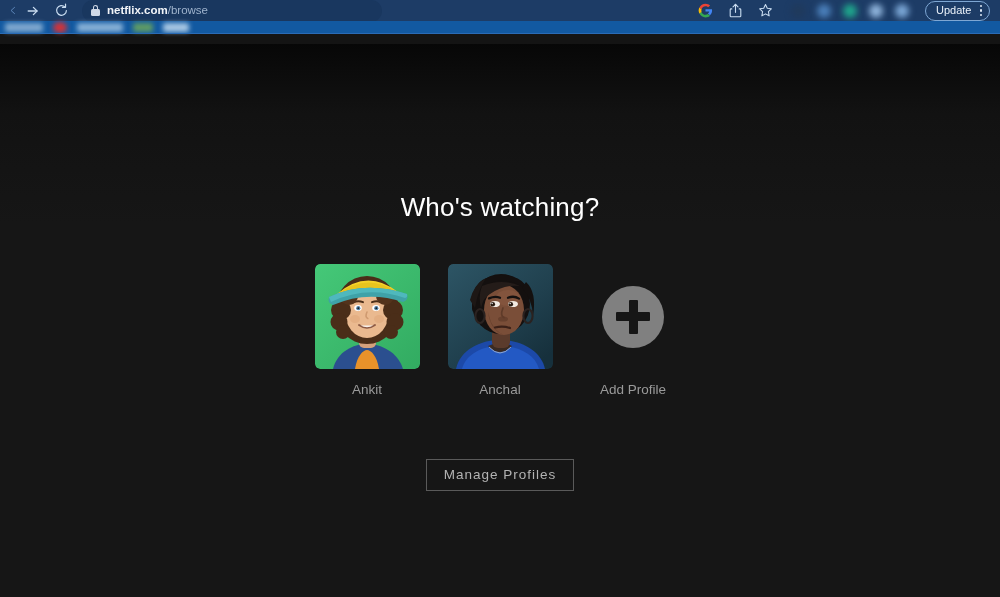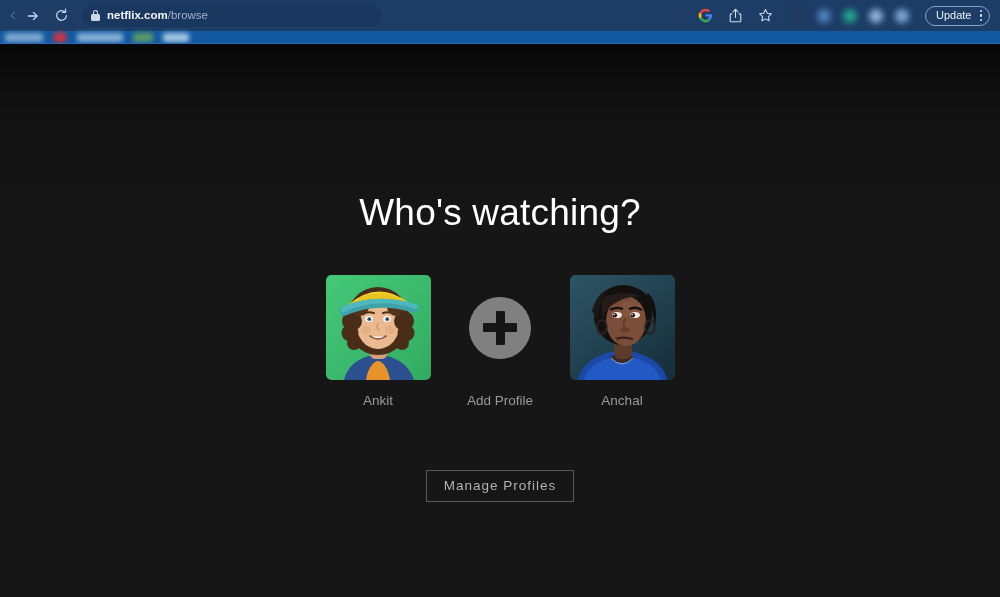--- a/index.html
+++ b/index.html
@@ -5,21 +5,21 @@
   * { margin:0; padding:0; box-sizing:border-box; }
   html,body { width:1000px; height:597px; overflow:hidden; }
   body {
     font-family:"Liberation Sans", sans-serif;
     background:#141414;
   }
 
   
   .browser-chrome { width:1000px; height:44px; position:relative; }
   .omnibox-bar {
-    height:31px; background:#1d3c66;
+    height:21px; background:#1d3c66;
     display:flex; align-items:center; padding:0 8px; gap:2px;
     position:relative;
   }
   .nav-btn {
     width:26px; height:26px; border-radius:50%;
     display:flex; align-items:center; justify-content:center;
     flex:none; cursor:pointer;
   }
   .nav-btn svg { display:block; }
   .back-stub {
@@ -73,25 +73,25 @@
   .chrome-edge { position:absolute; left:0; right:0; bottom:0; height:1px; background:#2a6bb5; }
 
   
   .page {
     width:1000px; height:553px;
     background:linear-gradient(180deg,#070707 0%, #121212 70px, #161616 180px, #161616 100%);
     display:flex; flex-direction:column; align-items:center;
     position:relative;
   }
   .headline {
-    color:#fff; font-size:37px; font-weight:400; letter-spacing:0.2px;
+    color:#fff; font-size:26px; font-weight:400; letter-spacing:0.2px;
     margin-top:150px; line-height:1;
   }
   .profiles-row {
-    display:flex; gap:17px; align-items:flex-start;
+    display:flex; gap:28px; align-items:flex-start;
     margin-top:44px;
   }
   .profile { width:105px; display:flex; flex-direction:column; align-items:center; cursor:pointer; }
   .avatar {
     width:105px; height:105px; border-radius:5px; overflow:hidden;
     position:relative; display:block;
   }
   .profile-name {
     margin-top:14px; font-size:13.5px; color:#9a9a9a; line-height:1;
     white-space:nowrap;
@@ -271,27 +271,20 @@
             <path d="M22 30 Q52 4 83 28 L83 34 Q52 20 22 37 Z" fill="#f5d22a"></path>
             <path d="M20 30 Q52 8 85 28 L86 33 Q52 14 19 36 Z" fill="#3ea55f" opacity="0.0"></path>
             <path d="M21 31 Q52 7 84 29 L84 33 Q52 13 21 36 Z" fill="#e8c41f"></path>
 
             <path d="M14 33 Q50 16 92 30 Q94 36 88 38 Q52 26 18 41 Q12 39 14 33 Z" fill="#3fa2a8"></path>
             <path d="M14 33 Q50 16 92 30 Q93 33 90 34 Q52 21 16 38 Z" fill="#4fb8bd"></path>
           </g>
         </svg>
       </span>
       <span class="profile-name">Ankit</span>
-    </div>
-
-    <div class="profile">
-      <span class="add-circle">
-        <span class="disc"></span>
-      </span>
-      <span class="profile-name">Add Profile</span>
     </div>
 
     <div class="profile">
       <span class="avatar">
         <svg width="105" height="105" viewBox="0 0 105 105" aria-hidden="true">
           <defs>
             <clipPath id="clipB">
                 <rect x="0" y="0" width="105" height="105" rx="5"></rect>
               </clipPath>
             <linearGradient id="tealBg" x1="0" y1="0" x2="0.8" y2="1">
@@ -342,17 +335,24 @@
             <path d="M34 22 Q54 14 72 22 Q56 20 42 30 Q35 34 33 44 Q30 32 34 22 Z" fill="#241c19"></path>
 
             <ellipse cx="32" cy="52" rx="4.6" ry="7" fill="none" stroke="#2a2220" stroke-width="2.1"></ellipse>
             <ellipse cx="80" cy="52" rx="4.6" ry="7" fill="none" stroke="#2a2220" stroke-width="2.1"></ellipse>
           </g>
         </svg>
       </span>
       <span class="profile-name">Anchal</span>
     </div>
 
+    <div class="profile">
+      <span class="add-circle">
+        <span class="disc"></span>
+      </span>
+      <span class="profile-name">Add Profile</span>
+    </div>
+
   </div>
 
   <button class="manage-btn">Manage Profiles</button>
 
 </div>
 
 </body></html>

